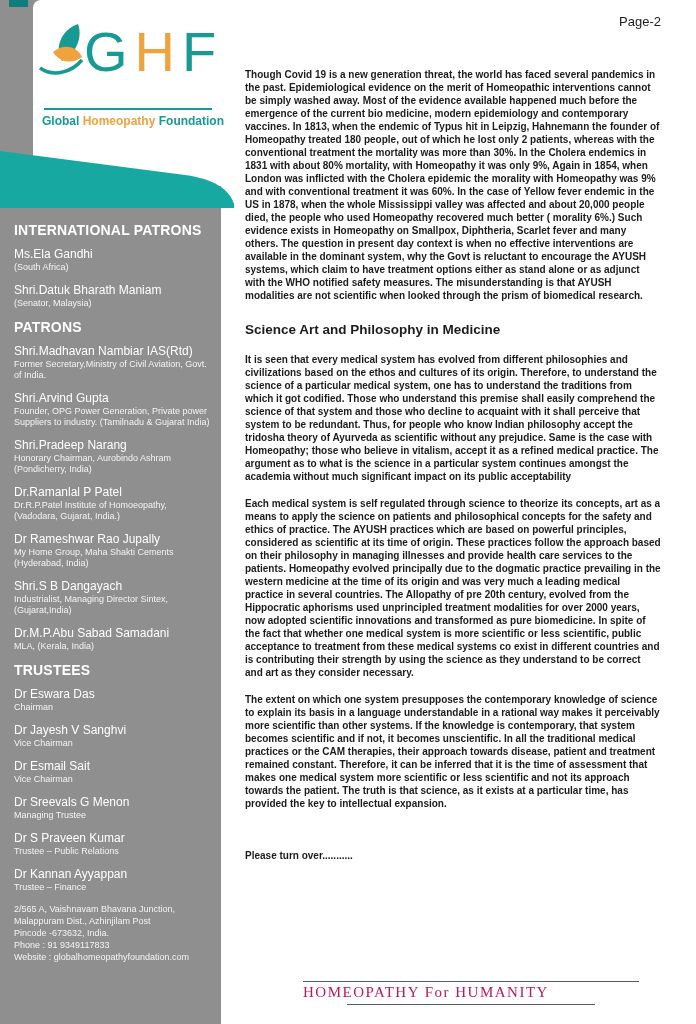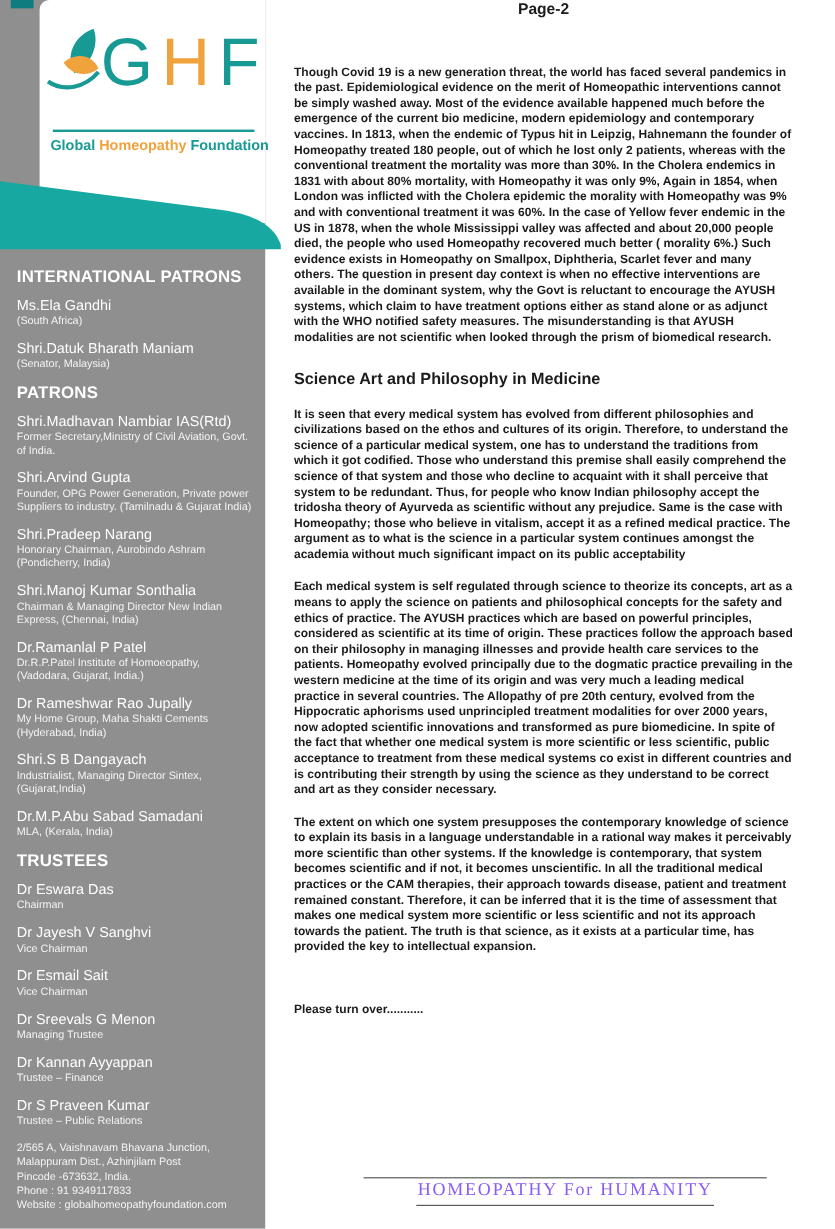--- a/index.html
+++ b/index.html
@@ -30,29 +30,29 @@
   .sidebar-content { position:absolute; left:0; top:206px; width:221px; box-sizing:border-box;
                      padding:8px 8px 0 14px; color:#ffffff; }
   .sb-heading { font-size:14px; font-weight:bold; letter-spacing:0.2px; margin:8px 0 9px; }
   .member { margin-bottom:10px; }
   .member .name { font-size:12px; line-height:14px; }
   .member .role { font-size:9px; line-height:11px; margin-top:1px; color:#f4f4f4; }
   .office-lines { font-size:9px; line-height:12px; color:#f4f4f4; }
 
   
   .main { position:absolute; left:245px; top:0; width:416px; color:#1c1c1c; }
-  .page-num { text-align:center; font-weight:bold; font-size:13px; }
+  .page-num { text-align:right; font-weight:normal; font-size:13px; margin-top:14px; }
   .body-text { margin-top:39px; }
   .body-text p { font-size:10px; line-height:13px; font-weight:bold; margin:0 0 14px 0; text-align:left; }
   .section-heading { font-size:13.5px; font-weight:bold; margin:20px 0 16px; }
   .turn-over { text-align:left; font-weight:bold; font-size:10px; margin-top:40px; padding-right:2px; }
 
   
-  .footer { position:absolute; top:981px; left:303px; width:336px; text-align:center;
-            font-family:"Liberation Serif", serif; color:#8b5cf6; }
+  .footer { position:absolute; top:981px; left:303px; width:336px; text-align:left;
+            font-family:"Liberation Serif", serif; color:#be185d; }
   .footer .rule-top { border-top:1.5px solid #5a5a5a; }
   .footer .label { font-size:15px; letter-spacing:1.5px; padding:2px 0 3px; }
   .footer .rule-bottom { width:248px; margin:0 auto; border-top:1.5px solid #5a5a5a; }
 </style>
 </head>
 <body>
 
 <div class="sidebar-bg"></div>
 <div class="top-tab"></div>
 <div class="logo-card"></div>
@@ -98,24 +98,20 @@
   </div>
   <div class="member">
     <div class="name">Shri.Arvind Gupta</div>
     <div class="role">Founder, OPG Power Generation, Private power Suppliers to industry. (Tamilnadu &amp; Gujarat India)</div>
   </div>
   <div class="member">
     <div class="name">Shri.Pradeep Narang</div>
     <div class="role">Honorary Chairman, Aurobindo Ashram (Pondicherry, India)</div>
   </div>
   <div class="member">
-    <div class="name">Shri.Manoj Kumar Sonthalia</div>
-    <div class="role">Chairman &amp; Managing Director New Indian Express, (Chennai, India)</div>
-  </div>
-  <div class="member">
     <div class="name">Dr.Ramanlal P Patel</div>
     <div class="role">Dr.R.P.Patel Institute of Homoeopathy, (Vadodara, Gujarat, India.)</div>
   </div>
   <div class="member">
     <div class="name">Dr Rameshwar Rao Jupally</div>
     <div class="role">My Home Group, Maha Shakti Cements (Hyderabad, India)</div>
   </div>
   <div class="member">
     <div class="name">Shri.S B Dangayach</div>
     <div class="role">Industrialist, Managing Director Sintex, (Gujarat,India)</div>
@@ -137,26 +133,26 @@
   </div>
   <div class="member">
     <div class="name">Dr Esmail Sait</div>
     <div class="role">Vice Chairman</div>
   </div>
   <div class="member">
     <div class="name">Dr Sreevals G Menon</div>
     <div class="role">Managing Trustee</div>
   </div>
   <div class="member">
+    <div class="name">Dr S Praveen Kumar</div>
+    <div class="role">Trustee – Public Relations</div>
+  </div>
+  <div class="member">
     <div class="name">Dr Kannan Ayyappan</div>
     <div class="role">Trustee – Finance</div>
-  </div>
-  <div class="member">
-    <div class="name">Dr S Praveen Kumar</div>
-    <div class="role">Trustee – Public Relations</div>
   </div>
 
 
   <div class="office-lines">
     <div>2/565 A, Vaishnavam Bhavana Junction,</div>
     <div>Malappuram Dist., Azhinjilam Post</div>
     <div>Pincode -673632, India.</div>
     <div>Phone : 91 9349117833</div>
     <div>Website : globalhomeopathyfoundation.com</div>
 

